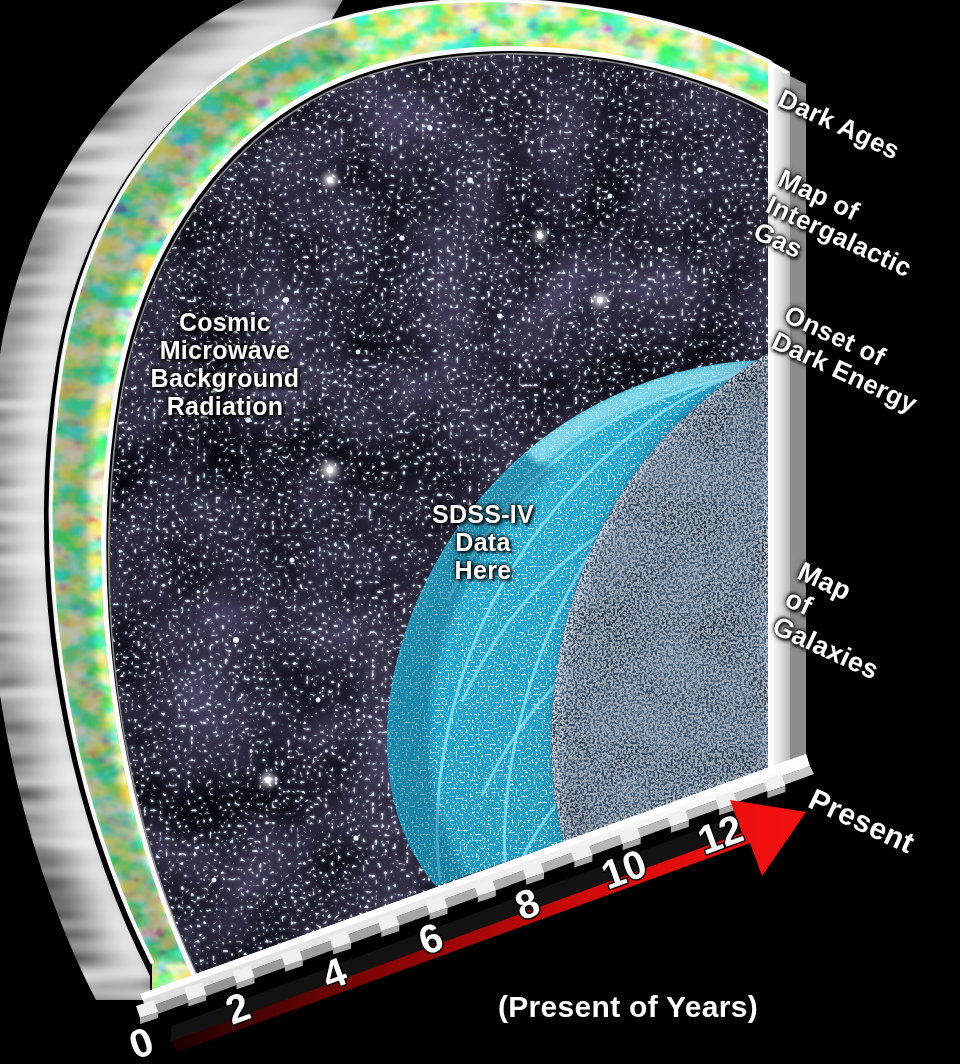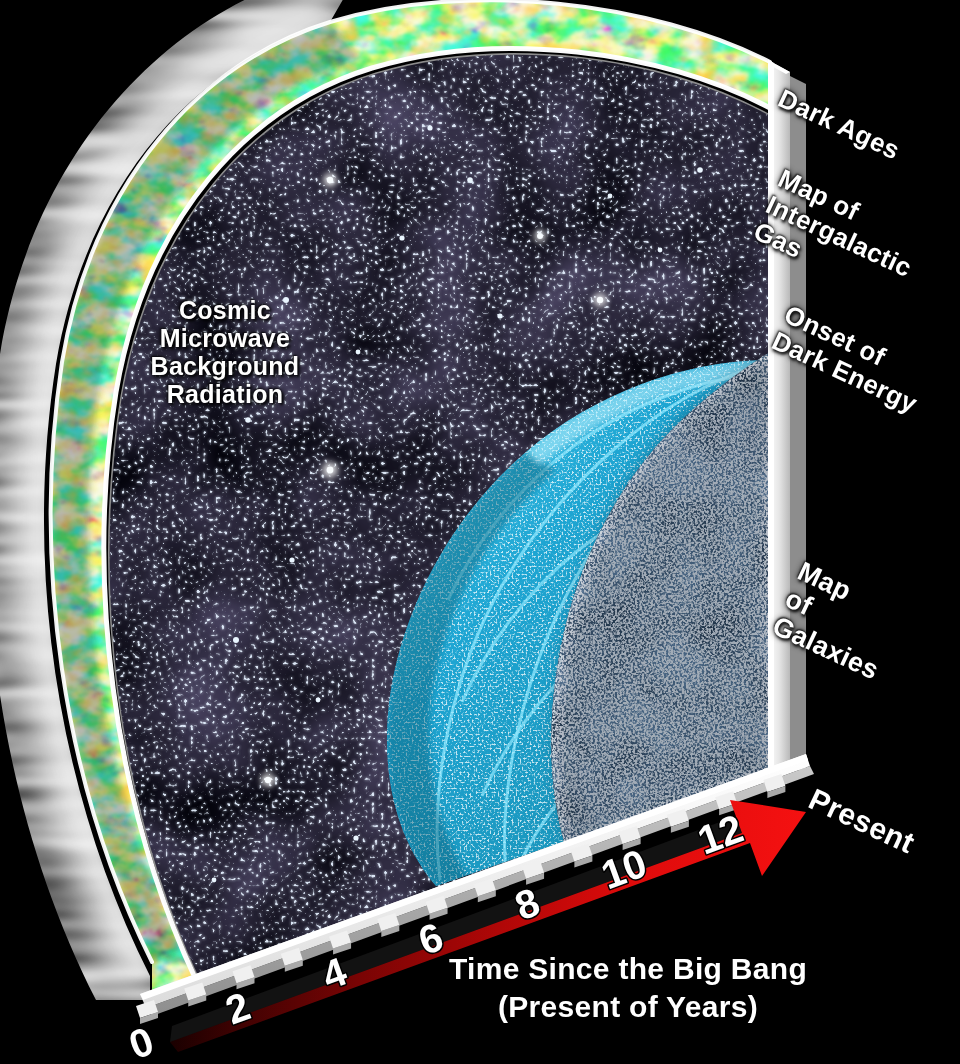--- a/index.html
+++ b/index.html
@@ -385,37 +385,39 @@
         <text class="ticknum" x="146" y="1056" text-anchor="middle" transform="rotate(-20 146 1056)">0</text>
         <text class="ticknum" x="242.52173913043478" y="1021.2173913043479" text-anchor="middle" transform="rotate(-20 242.52173913043478 1021.2173913043479)">2</text>
         <text class="ticknum" x="339.04347826086956" y="986.4347826086956" text-anchor="middle" transform="rotate(-20 339.04347826086956 986.4347826086956)">4</text>
         <text class="ticknum" x="435.5652173913043" y="951.6521739130435" text-anchor="middle" transform="rotate(-20 435.5652173913043 951.6521739130435)">6</text>
         <text class="ticknum" x="532.0869565217391" y="916.8695652173913" text-anchor="middle" transform="rotate(-20 532.0869565217391 916.8695652173913)">8</text>
         <text class="ticknum" x="628.608695652174" y="882.0869565217391" text-anchor="middle" transform="rotate(-20 628.608695652174 882.0869565217391)">10</text>
         <text class="ticknum" x="725.1304347826086" y="847.304347826087" text-anchor="middle" transform="rotate(-20 725.1304347826086 847.304347826087)">12</text>
       </g>
 </svg>
 
-<div class="lbl ctr" style="left:110px;top:296px;width:230px;font-size:25px;">Cosmic
+<div class="lbl ctr" style="left:110px;top:308px;width:230px;font-size:25px;">Cosmic
 Microwave
 Background
 Radiation</div>
 
+<div class="lbl ctr" style="left:398px;top:500px;width:170px;font-size:25px;">SDSS-IV
+Data
+Here</div>
 
 <div class="lbl" style="left:786px;top:84px;font-size:26px;transform-origin:0 0;transform:rotate(25deg);">Dark Ages</div>
 
 <div class="lbl" style="left:786px;top:164px;font-size:26px;transform-origin:0 0;transform:rotate(25deg);">Map of
 Intergalactic
 Gas</div>
 
 <div class="lbl" style="left:792px;top:300px;font-size:26px;transform-origin:0 0;transform:rotate(25deg);">Onset of
 Dark Energy</div>
 
 <div class="lbl" style="left:806px;top:556px;font-size:27px;transform-origin:0 0;transform:rotate(25deg);">Map
 of
 Galaxies</div>
 
 <div class="lbl" style="left:818px;top:782px;font-size:30px;transform-origin:0 0;transform:rotate(25deg);">Present</div>
 
-<div class="lbl ctr" style="left:400px;top:952px;width:456px;font-size:30px;">Time Since the Big Bang</div>
 <div class="lbl ctr" style="left:400px;top:990px;width:456px;font-size:30px;">(Present of Years)</div>
 
 </div>
 
 </body></html>

